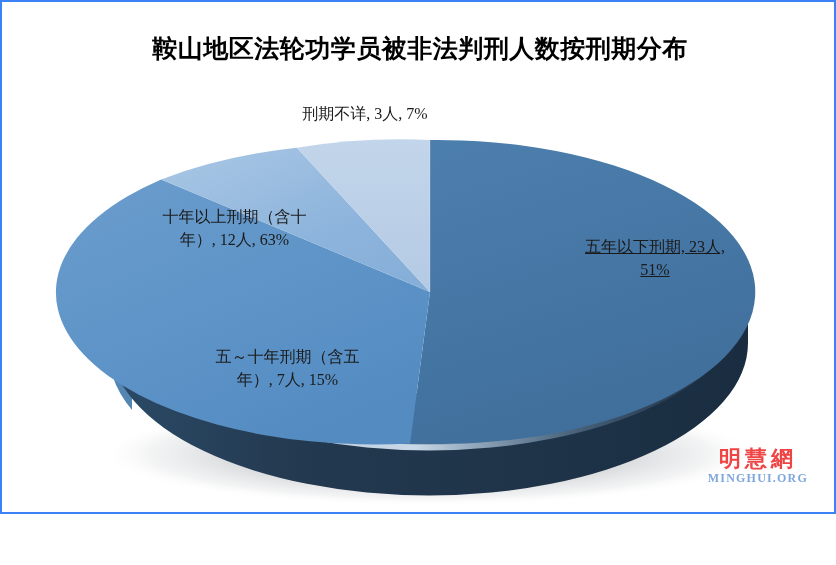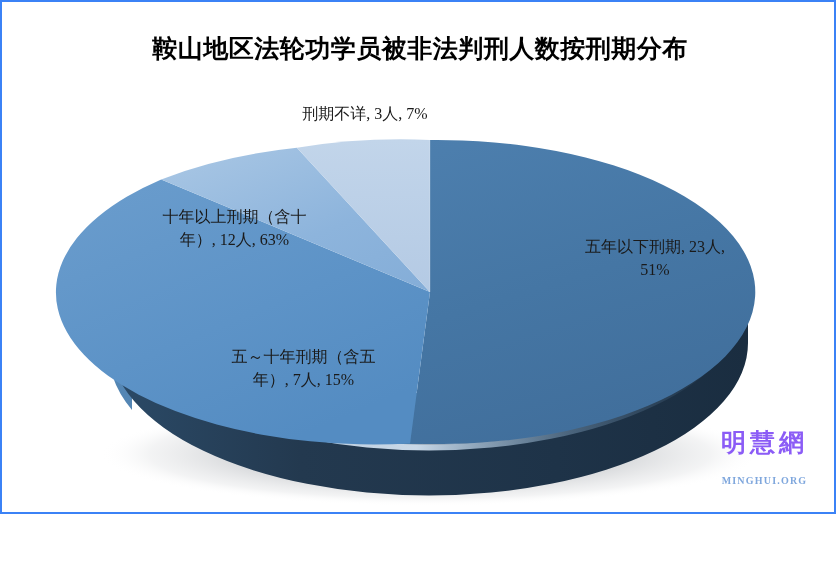--- a/index.html
+++ b/index.html
@@ -52,47 +52,47 @@
     position: absolute;
     text-align: center;
     font-family: "Liberation Serif", "DejaVu Serif", serif;
     font-size: 16px;
     color: #1a1a1a;
     line-height: 1.45;
     pointer-events: none;
     white-space: pre-line;
   }
   #label-unknown  { left: 238px; top: 100px;  width: 250px; }
-  #label-under5   { left: 528px; top: 233px;  width: 250px; }
+  #label-under5   { left: 528px; top: 233px;  width: 250px; text-decoration: underline; }
   #label-over10   { left: 110px; top: 203px;  width: 245px; }
-  #label-five-ten { left: 179px; top: 343px;  width: 245px; }
+  #label-five-ten { left: 163px; top: 343px;  width: 245px; }
 
   
   #watermark {
     position: absolute;
     right: 26px;
     bottom: 26px;
     text-align: center;
     user-select: none;
   }
   #watermark-cn {
     font-family: "Liberation Serif", "DejaVu Serif", serif;
-    font-size: 25px;
+    font-size: 22px;
     font-weight: bold;
-    color: #8b5cf6;
+    color: #ef4444;
     letter-spacing: 4px;
     line-height: 1.05;
   }
   #watermark-en {
     font-family: "Liberation Serif", "DejaVu Serif", serif;
-    font-size: 10px;
+    font-size: 12px;
     font-weight: bold;
     color: #7fa7dd;
     letter-spacing: 1.2px;
-    margin-top: 19px;
+    margin-top: 1px;
   }
 </style>
 </head>
 <body>
 
 <div id="screenshot">
 
   <div id="chart-title">鞍山地区法轮功学员被非法判刑人数按刑期分布</div>
 
   <div id="pie-stage">

